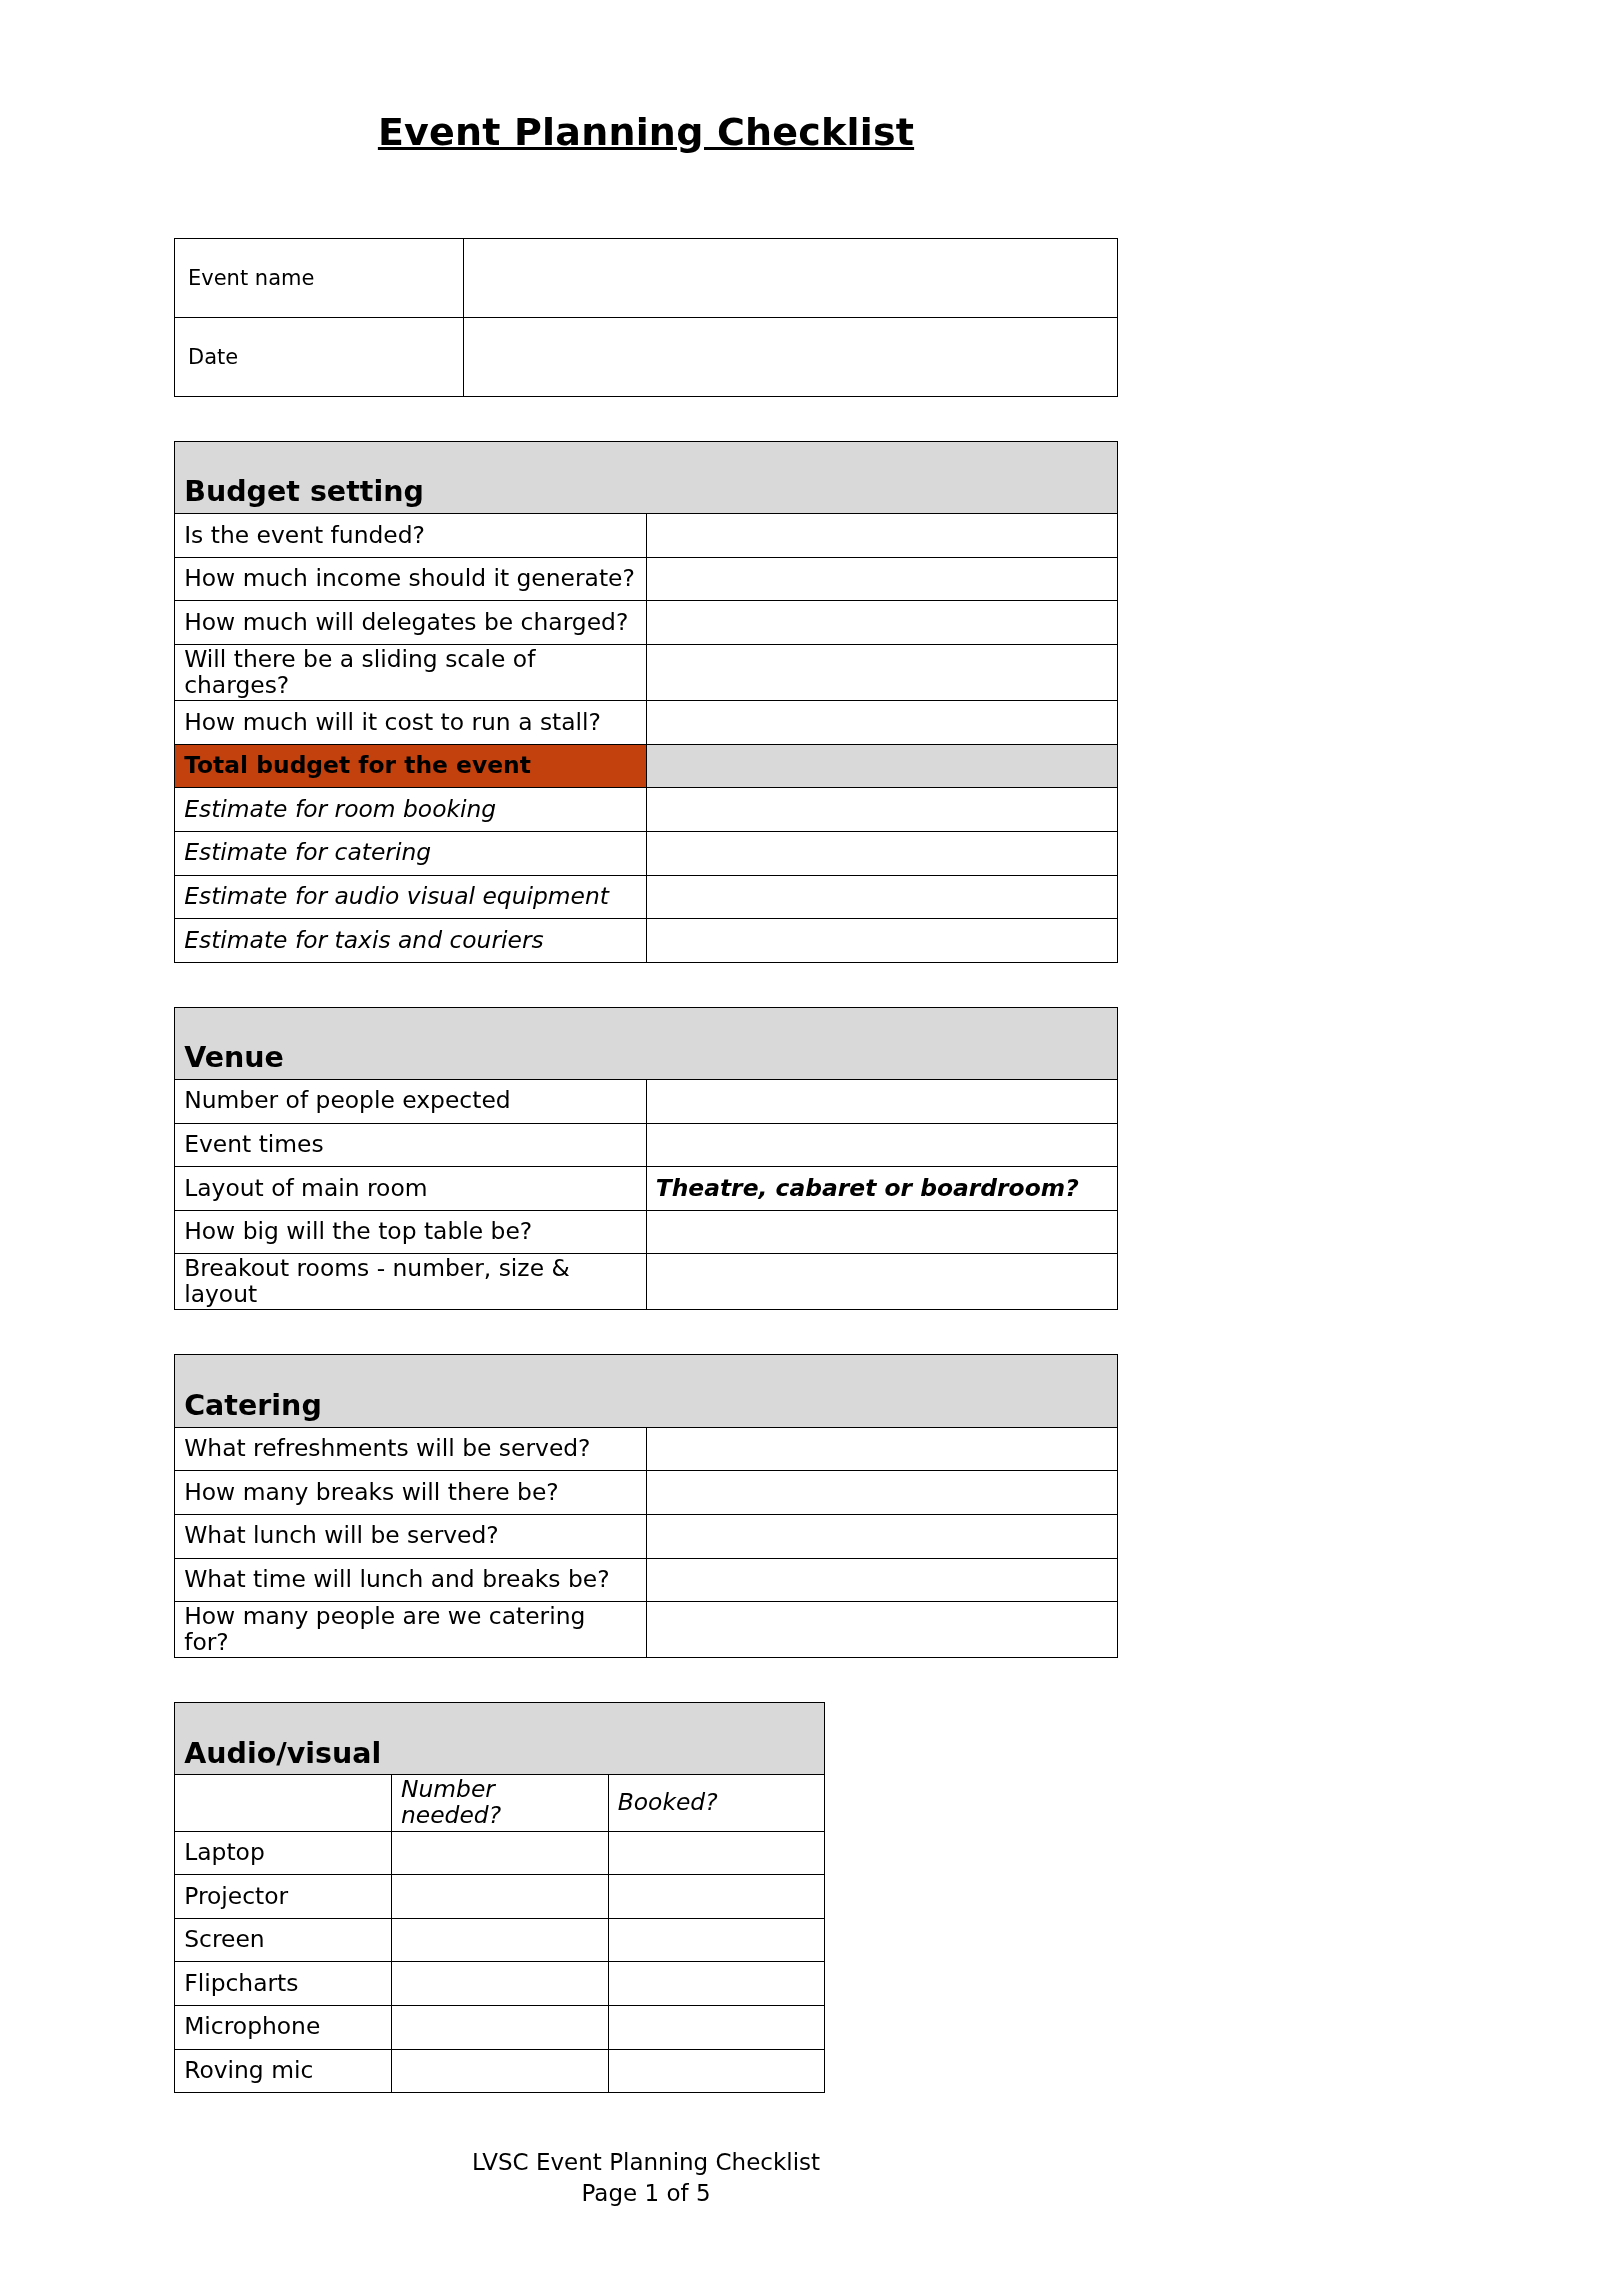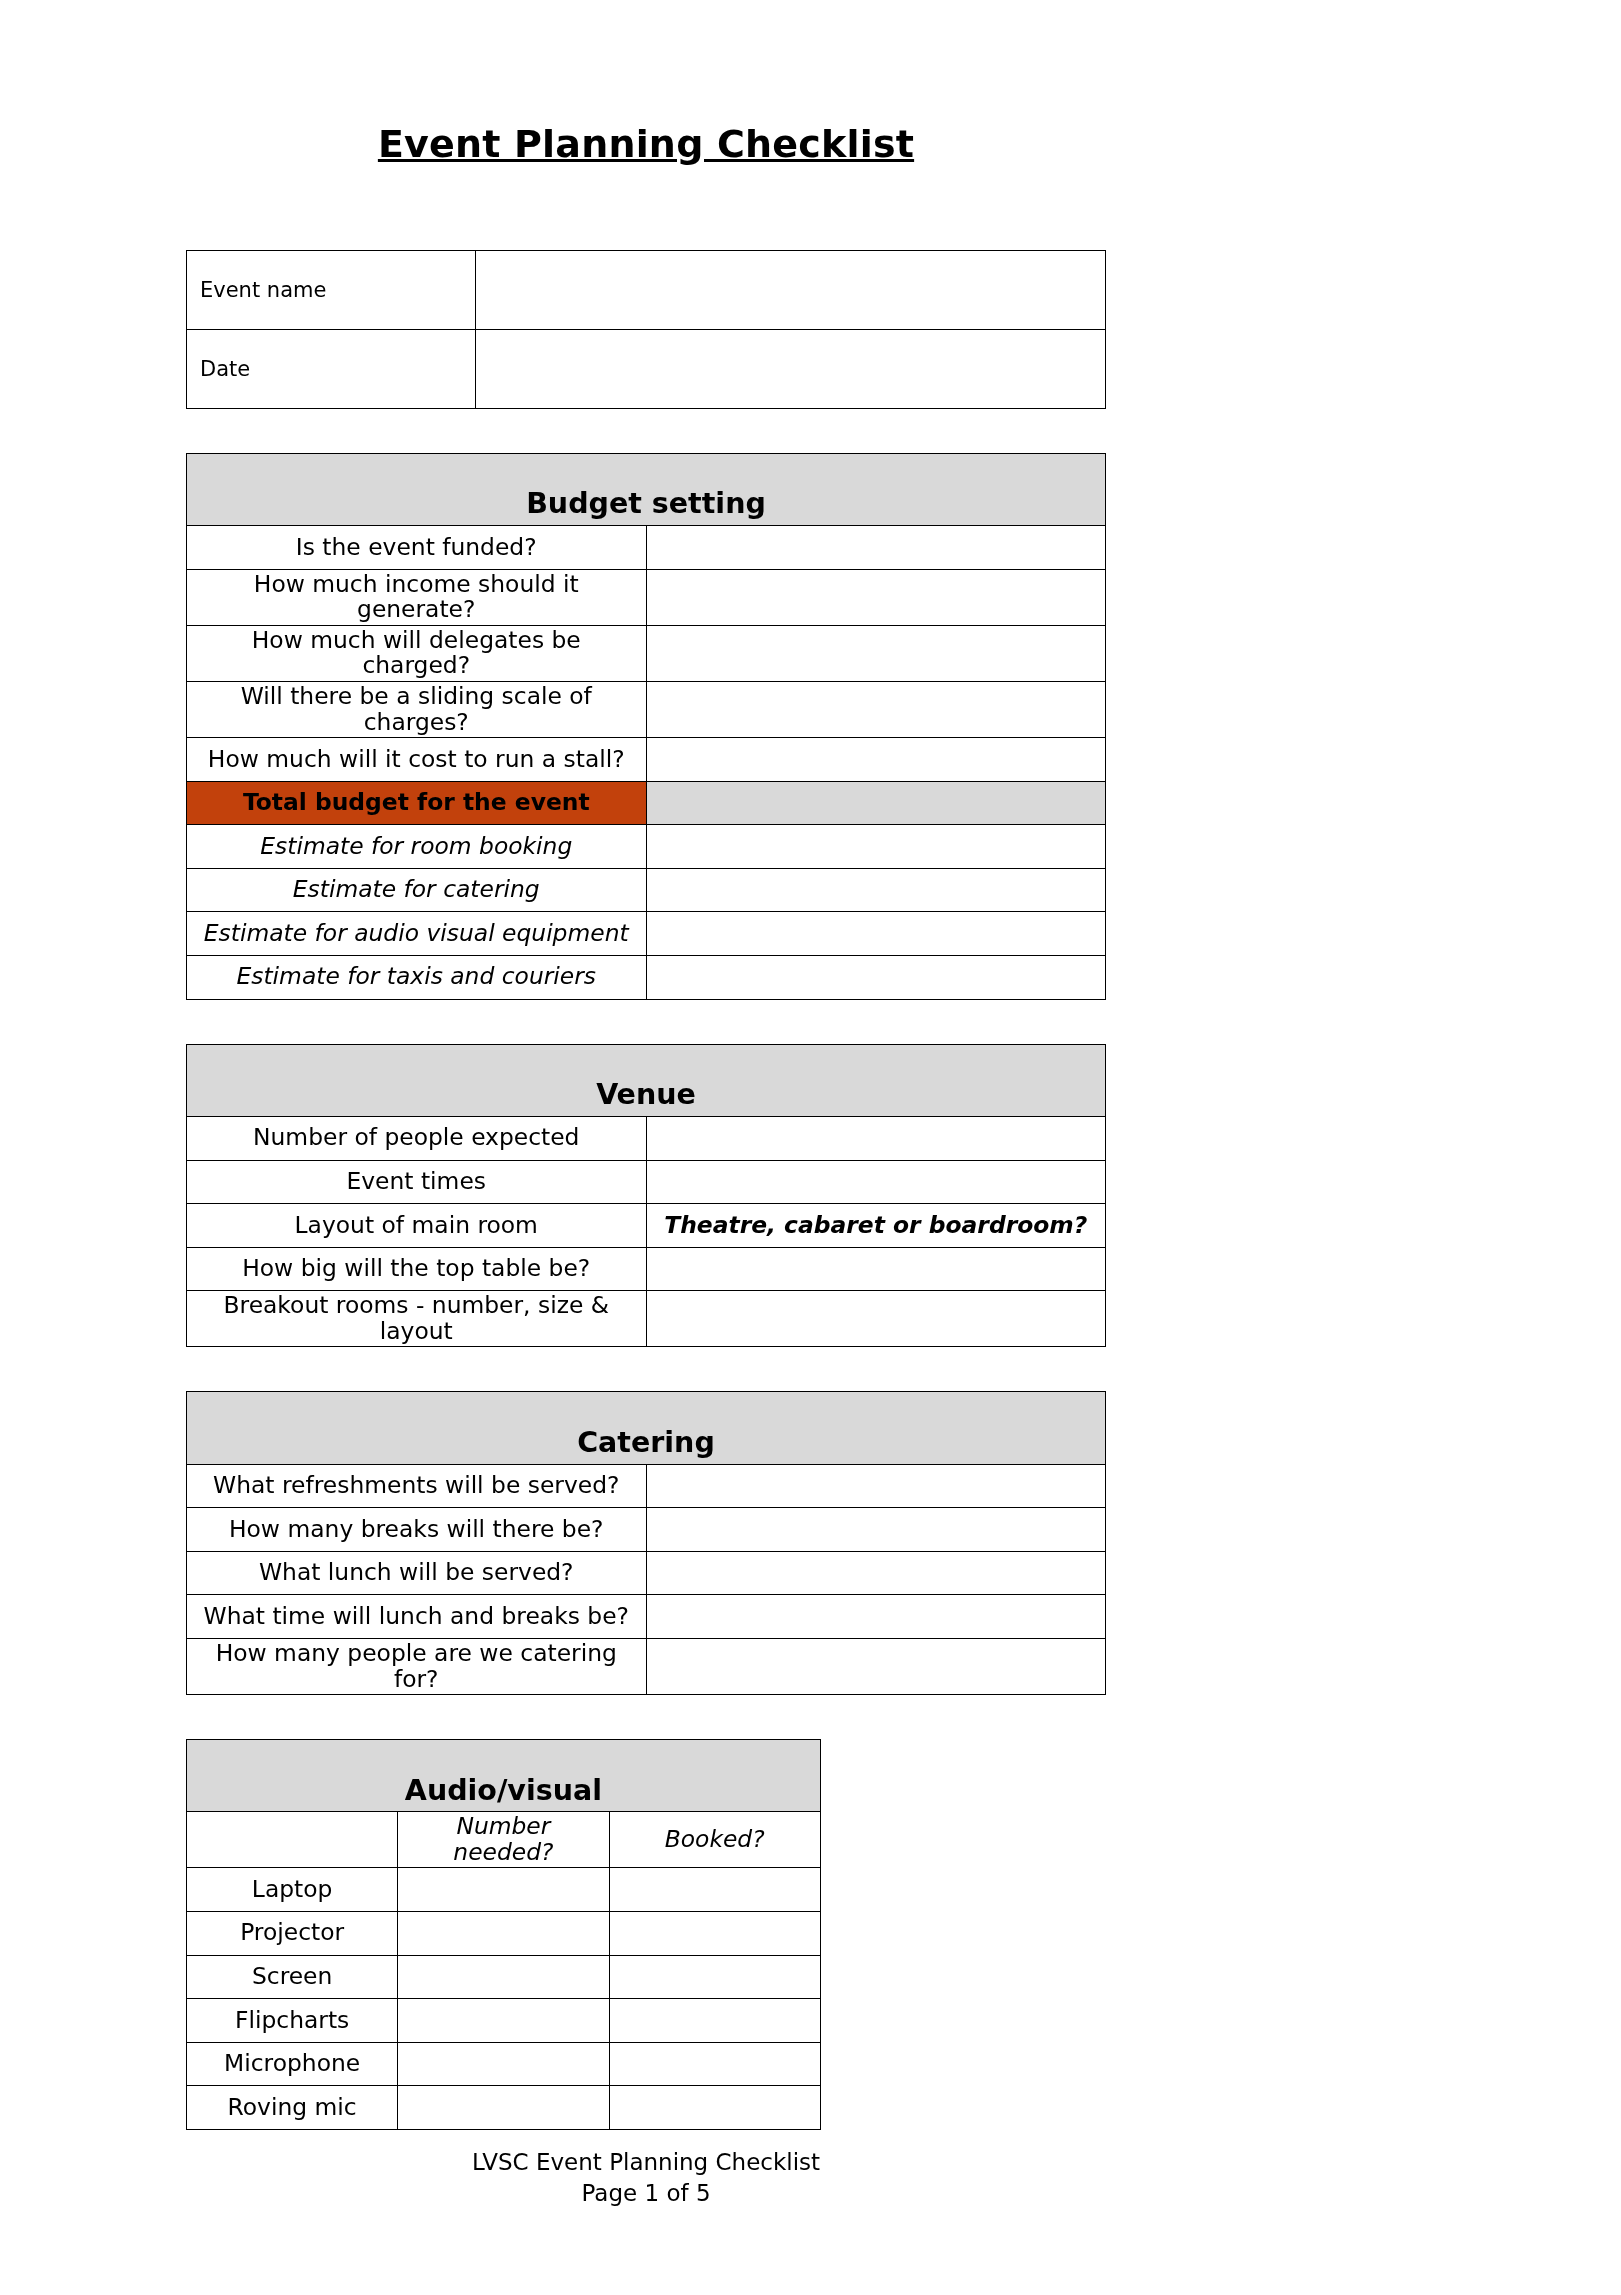--- a/index.html
+++ b/index.html
@@ -10,21 +10,21 @@
   body {
     font-family: "DejaVu Sans", sans-serif;
     color: #000000;
   }
   .page {
     width: 1292px;
     height: 2296px;
     position: relative;
     background: #ffffff;
     box-sizing: border-box;
-    padding: 12px;
+    padding: 0;
     overflow: hidden;
   }
   .inner {
     padding: 0 174px;
     box-sizing: border-box;
   }
   h1.doc-title {
     text-align: center;
     font-size: 38px;
     font-weight: bold;
@@ -48,21 +48,20 @@
     height: 78px;
     font-size: 21px;
     padding: 0 13px;
     vertical-align: middle;
   }
   .header-table td.label {
     width: 262px;
   }
   .section {
     margin-top: 44px;
-    text-align: center;
   }
   .section-table {
     border: 1.4px solid #000;
   }
   .section-table td {
     border: 1.4px solid #000;
     font-size: 23.4px;
     padding: 1.8px 9.2px;
     height: 39px;
     vertical-align: middle;

